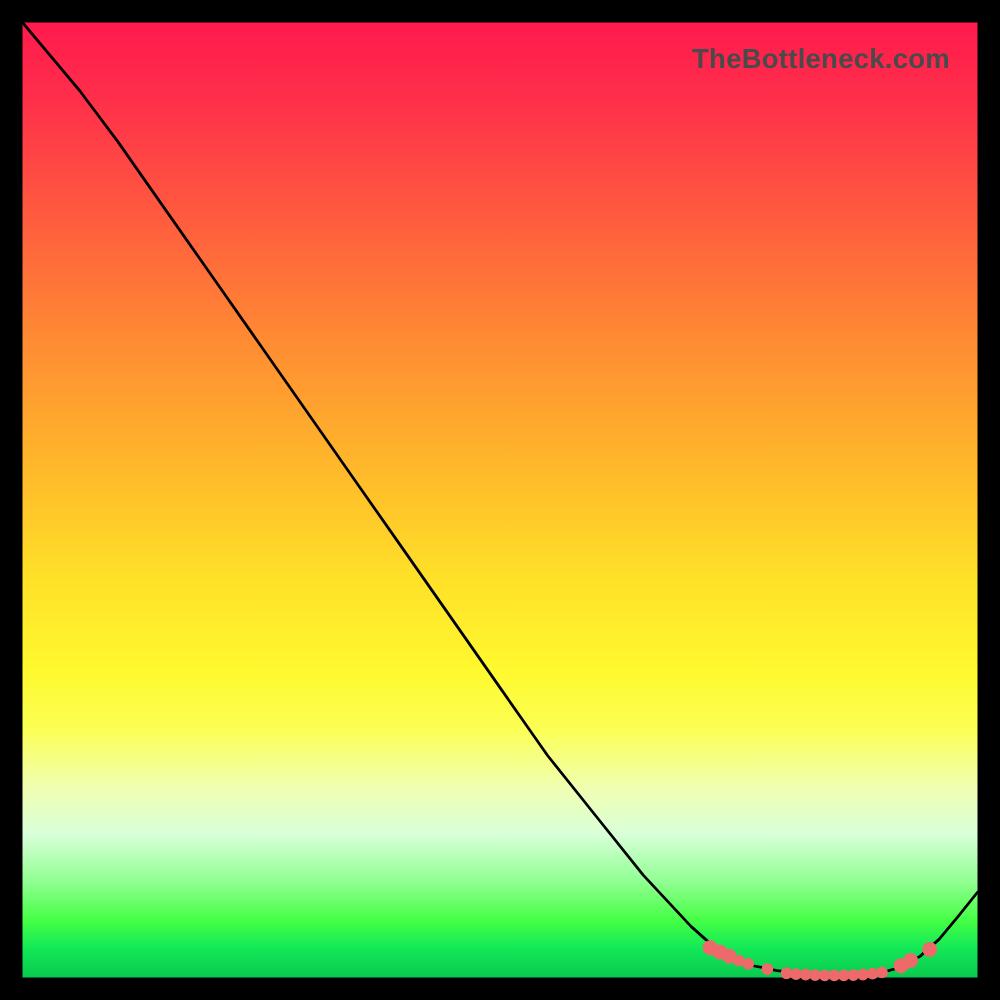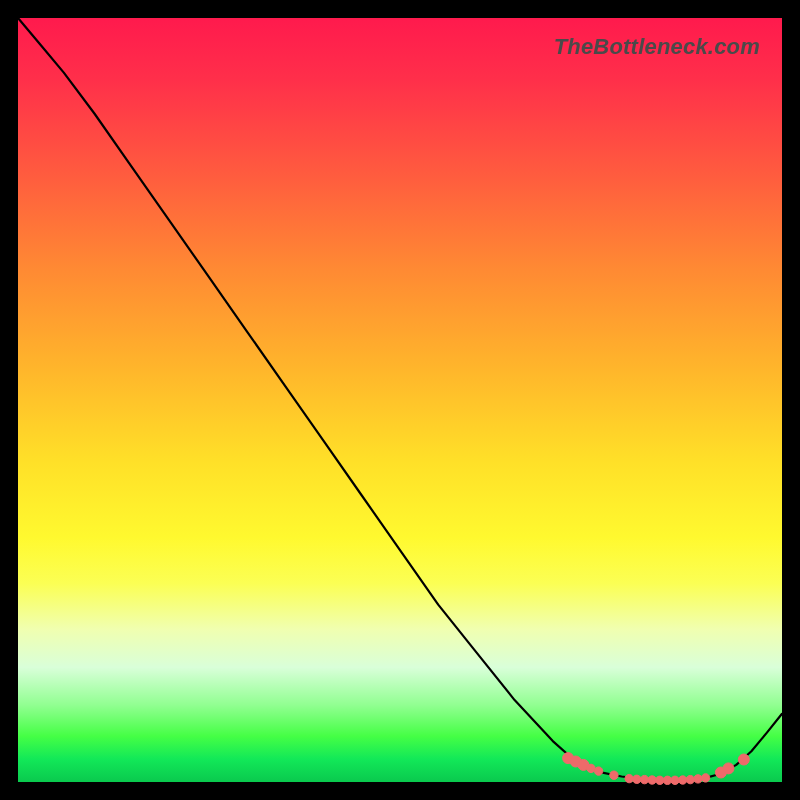--- a/index.html
+++ b/index.html
@@ -35,21 +35,20 @@
   .watermark {
     position: absolute;
     top: 16px;
     right: 22px;
     font-family: Arial, Helvetica, sans-serif;
     font-size: 22px;
     font-weight: 600;
     color: #4a4a4a;
     letter-spacing: 0.2px;
     user-select: none;
-    font-style: italic;
   }
   svg.curve {
     position: absolute;
     left: 0; top: 0;
     width: 100%; height: 100%;
     overflow: visible;
   }
 </style>
 </head>
 <body>

